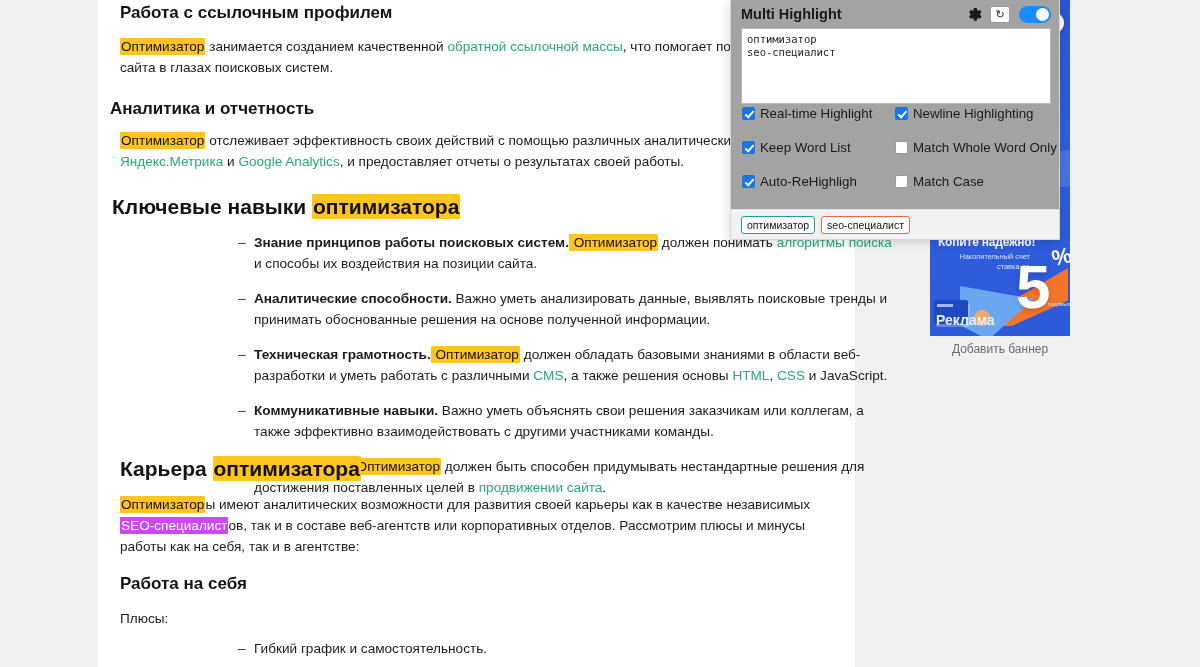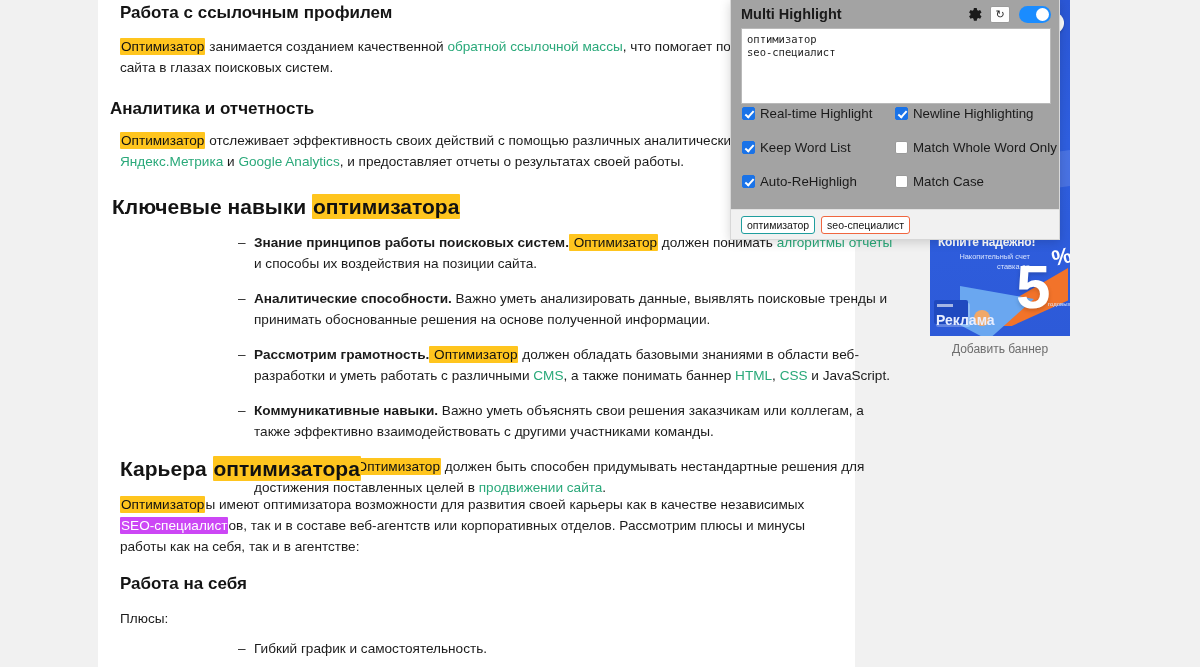--- a/index.html
+++ b/index.html
@@ -251,42 +251,42 @@
     <p class="para t" style="left:22px; top:130px; width:700px;">
       <mark class="hl-y">Оптимизатор</mark><span> отслеживает эффективность своих действий с помощью различных аналитических инстру</span><br><span class="lnk">Яндекс.Метрика</span><span> и </span><span class="lnk">Google Analytics</span><span>, и предоставляет отчеты о результатах своей работы.</span>
     </p>
 
     <h2 class="big t" style="left:14px; top:194px;">
       <span>Ключевые навыки </span><mark class="hl-y">оптимизатора</mark>
     </h2>
 
     <ul class="dash t" style="left:140px; top:232px; width:660px;">
       <li>
-        <span class="b">Знание принципов работы поисковых систем.</span><mark class="hl-y"> Оптимизатор</mark><span> должен понимать </span><span class="lnk">алгоритмы отчеты</span><span> и способы их воздействия на позиции сайта.</span>
+        <span class="b">Знание принципов работы поисковых систем.</span><mark class="hl-y"> Оптимизатор</mark><span> должен понимать </span><span class="lnk">алгоритмы поиска</span><span> и способы их воздействия на позиции сайта.</span>
       </li>
       <li>
         <span class="b">Аналитические способности.</span><span> Важно уметь анализировать данные, выявлять поисковые тренды и принимать обоснованные решения на основе полученной информации.</span>
       </li>
       <li>
-        <span class="b">Рассмотрим грамотность.</span><mark class="hl-y"> Оптимизатор</mark><span> должен обладать базовыми знаниями в области веб-разработки и уметь работать с различными </span><span class="lnk">CMS</span><span>, а также понимать баннер </span><span class="lnk">HTML</span><span>, </span><span class="lnk">CSS</span><span> и JavaScript.</span>
+        <span class="b">Техническая грамотность.</span><mark class="hl-y"> Оптимизатор</mark><span> должен обладать базовыми знаниями в области веб-разработки и уметь работать с различными </span><span class="lnk">CMS</span><span>, а также решения основы </span><span class="lnk">HTML</span><span>, </span><span class="lnk">CSS</span><span> и JavaScript.</span>
       </li>
       <li>
         <span class="b">Коммуникативные навыки.</span><span> Важно уметь объяснять свои решения заказчикам или коллегам, а также эффективно взаимодействовать с другими участниками команды.</span>
       </li>
       <li>
         <span class="b">Креативность.</span><mark class="hl-y"> Оптимизатор</mark><span> должен быть способен придумывать нестандартные решения для достижения поставленных целей в </span><span class="lnk">продвижении сайта</span><span>.</span>
       </li>
     </ul>
 
     <h2 class="big t" style="left:22px; top:456px;">
       <span>Карьера </span><mark class="hl-y">оптимизатора</mark>
     </h2>
 
     <p class="para t" style="left:22px; top:494px; width:702px;">
-      <mark class="hl-y">Оптимизатор</mark><span>ы имеют оптимизатора возможности для развития своей карьеры как в качестве независимых </span><mark class="hl-m">SEO-специалист</mark><span>ов, так и в составе веб-агентств или корпоративных отделов. Рассмотрим плюсы и минусы работы как на себя, так и в агентстве:</span>
+      <mark class="hl-y">Оптимизатор</mark><span>ы имеют аналитических возможности для развития своей карьеры как в качестве независимых </span><mark class="hl-m">SEO-специалист</mark><span>ов, так и в составе веб-агентств или корпоративных отделов. Рассмотрим плюсы и минусы работы как на себя, так и в агентстве:</span>
     </p>
 
     <h2 class="sec t" style="left:22px; top:573px;">Работа на себя</h2>
 
     <p class="para t" style="left:22px; top:608px;">Плюсы:</p>
 
     <ul class="dash t" style="left:140px; top:638px; width:620px;">
       <li>Гибкий график и самостоятельность.</li>
     </ul>
   </div>

